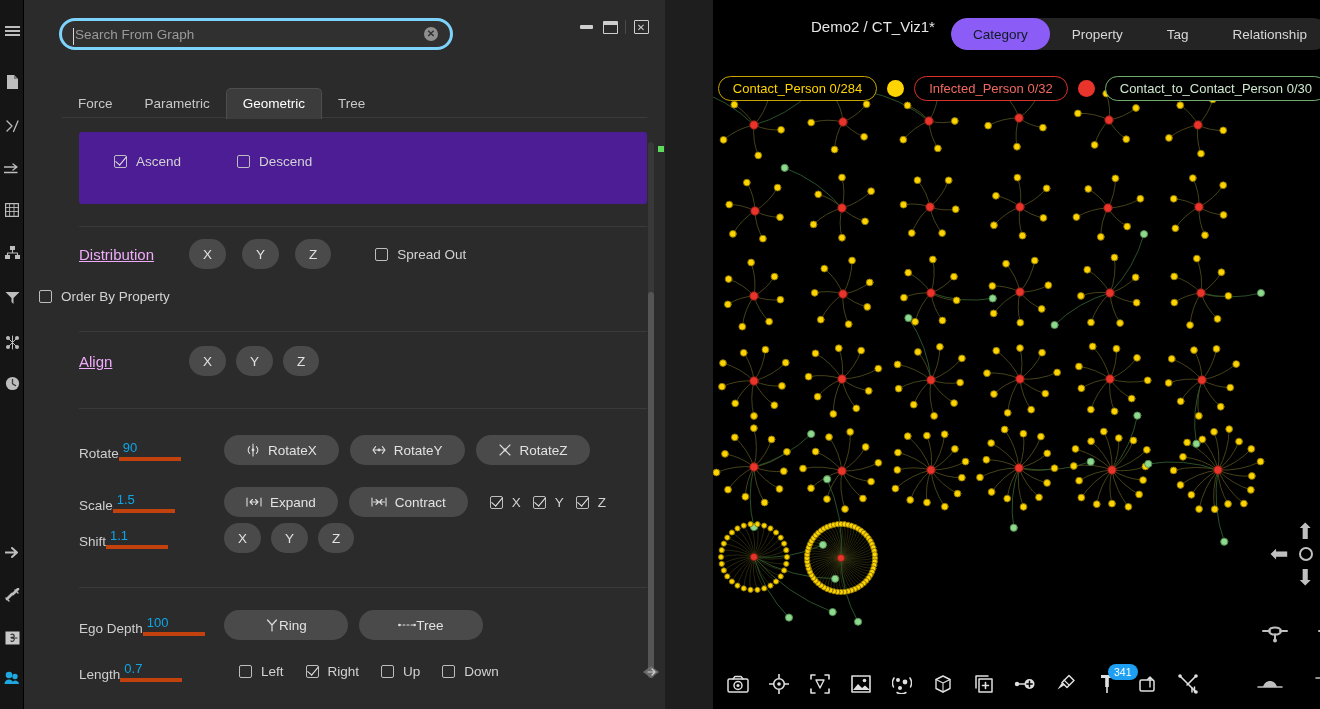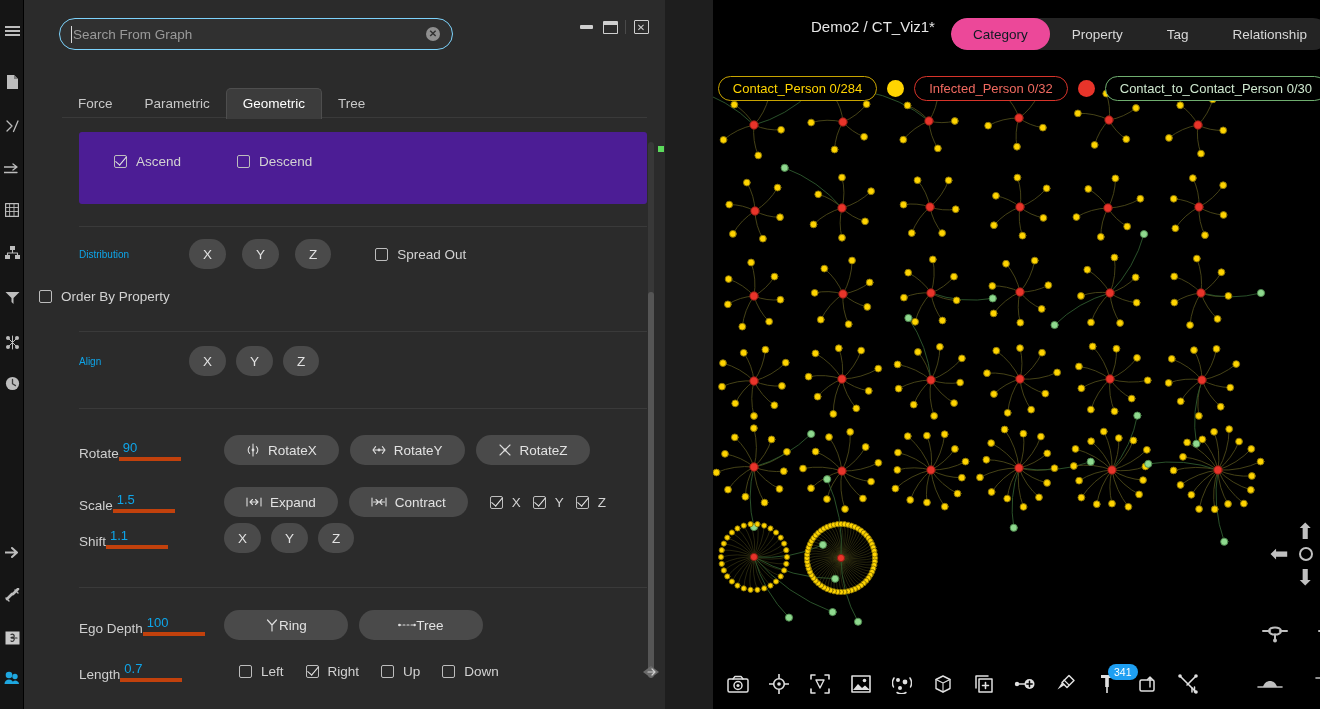--- a/index.html
+++ b/index.html
@@ -25,21 +25,21 @@
   .rail-icon svg { display: block; }
 
   
   .panel {
     width: 641px; height: 709px; background: #2b2b2b;
     flex: 0 0 641px; position: relative; overflow: hidden;
   }
   .panel-top { height: 68px; position: relative; background: #2b2b2b; }
   .search-wrap {
     position: absolute; left: 35px; top: 18px; width: 394px; height: 32px;
-    border: 1px solid #7dd3fc; border-radius: 16px; background: #303030;
+    border: 3px solid #7dd3fc; border-radius: 16px; background: #303030;
     display: flex; align-items: center;
   }
   .search-caret {
     position: absolute; left: 11px; top: 7px; width: 1px; height: 17px; background: #d8d8d8;
   }
   .search-input {
     flex: 1; background: transparent; border: none; outline: none;
     color: #c9c9c9; font-size: 13.5px; font-family: "Liberation Sans", sans-serif;
     padding-left: 13px;
   }
@@ -70,21 +70,21 @@
 
   
   .panel-body { position: relative; height: 580px; padding: 0 0 0 0; }
 
   .sec { position: relative; padding: 0 40px 0 55px; }
   .divider { height: 1px; background: #3a3a3a; margin: 0 18px 0 55px; }
 
   .rowbox { background: #4c1d95; border-radius: 3px; margin: 14px 18px 0 55px; padding: 12px 0 26px 35px; }
 
   .row { display: flex; align-items: center; min-height: 34px; }
-  .lbl { color: #0ea5e9; font-size: 10px; }
+  .lbl { color: #f0abfc; font-size: 15px; text-decoration: underline; }
 
   .cb { display: inline-flex; align-items: center; gap: 9px; color: #d2d2d2; font-size: 13.5px; }
   .box {
     width: 13px; height: 13px; border: 1.3px solid #bdbdbd; border-radius: 2px;
     display: inline-block; position: relative; flex: 0 0 13px;
   }
   .box.on::after {
     content: ""; position: absolute; left: 3px; top: -2px; width: 5px; height: 10px;
     border-right: 1.6px solid #e8e8e8; border-bottom: 1.6px solid #e8e8e8;
     transform: rotate(40deg);
@@ -123,21 +123,21 @@
     position: absolute; left: 98px; top: 18px; color: #e6e6e6; font-size: 15px;
   }
   .seg {
     position: absolute; left: 238px; top: 18px; height: 32px; background: #242424;
     border-radius: 16px; display: flex; align-items: center; overflow: hidden;
   }
   .seg-item {
     height: 32px; padding: 0 22px; display: flex; align-items: center; justify-content: center;
     color: #d8d8d8; font-size: 13.5px;
   }
-  .seg-item.active { background: #ec4899; color: #0d1b22; border-radius: 16px; font-weight: 500; }
+  .seg-item.active { background: #8b5cf6; color: #0d1b22; border-radius: 16px; font-weight: 500; }
 
   .legend { position: absolute; right: 14px; top: 76px; display: flex; gap: 10px; align-items: flex-end; }
   .legend-row { display: flex; align-items: center; gap: 10px; }
   .legend-pill {
     padding: 4px 14px; border-radius: 13px; font-size: 13px; background: #000;
     white-space: nowrap;
   }
   .legend-dot { width: 17px; height: 17px; border-radius: 50%; flex: 0 0 17px; }
 
   

